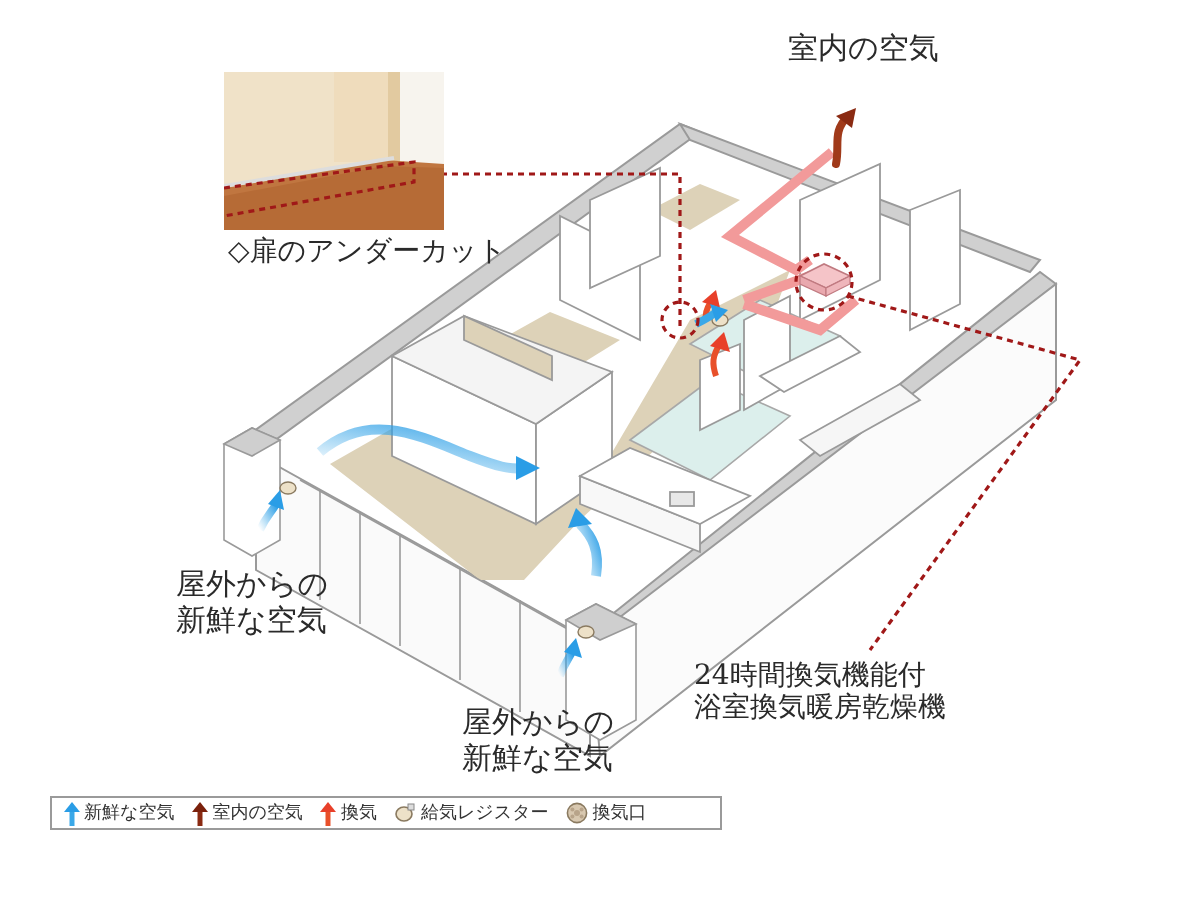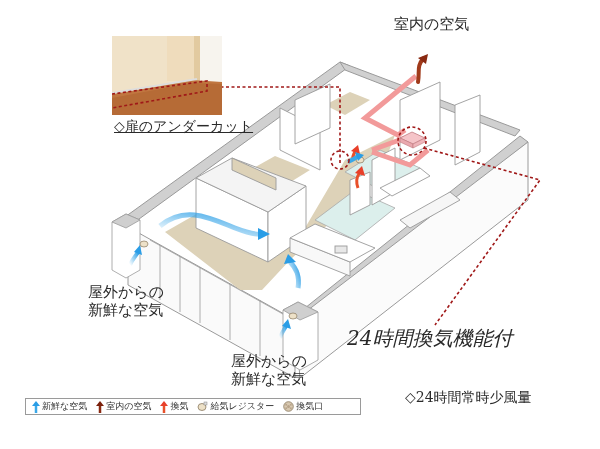--- a/index.html
+++ b/index.html
@@ -145,38 +145,38 @@
     <rect x="82" y="0" width="6" height="46" fill="#e2caa0"></rect>
     <rect x="88" y="0" width="22" height="46" fill="#f7f4ee"></rect>
     <polygon points="0,58 80,44 110,46 110,79 0,79" fill="#c07640"></polygon>
     <polygon points="0,62 80,47 110,48 110,79 0,79" fill="#b66b36"></polygon>
     <line x1="0" y1="57" x2="85" y2="43" stroke="#ddd" stroke-width="2"></line>
     <polyline points="0,58 95,45 95,55 0,72" fill="none" stroke="#a01818" stroke-width="1.6" stroke-dasharray="3,2.5"></polyline>
   </svg>
 </div>
 
 <div class="abs label" style="left:394px;top:16px;font-size:15px;">室内の空気</div>
-<div class="abs label" style="left:114px;top:118px;font-size:14px;text-decoration:underline;">◇扉のアンダーカット</div>
+<div class="abs label" style="left:114px;top:118px;font-size:14px;">◇扉のアンダーカット</div>
 
 <div class="abs label" style="left:88px;top:283px;font-size:15px;line-height:18px;">
   <div>屋外からの</div>
   <div>新鮮な空気</div>
 </div>
 
 <div class="abs label" style="left:231px;top:352px;font-size:15px;line-height:18px;">
   <div>屋外からの</div>
   <div>新鮮な空気</div>
 </div>
 
-<div class="abs label" style="left:347px;top:330px;font-size:20px;line-height:16px;font-style:italic;">
+<div class="abs label" style="left:347px;top:330px;font-size:14px;line-height:16px;">
   <div>24時間換気機能付</div>
+  <div>浴室換気暖房乾燥機</div>
 </div>
 
 <div class="abs label" style="left:405px;top:389px;font-size:14px;line-height:16px;">
-  <div>◇24時間常時少風量</div>
 </div>
 
 <div class="legend">
   <div class="leg-item">
     <svg width="8" height="12" viewBox="0 0 8 12" style="position:static">
         <path d="M4,12 L4,4" stroke="#3aa8e8" stroke-width="2.5"></path>
         <polygon points="0,5 4,0 8,5" fill="#2a9de6"></polygon>
       </svg>
     <span>新鮮な空気</span>
   </div>

